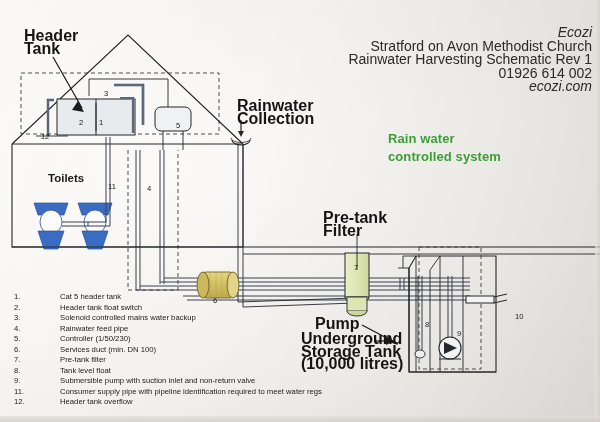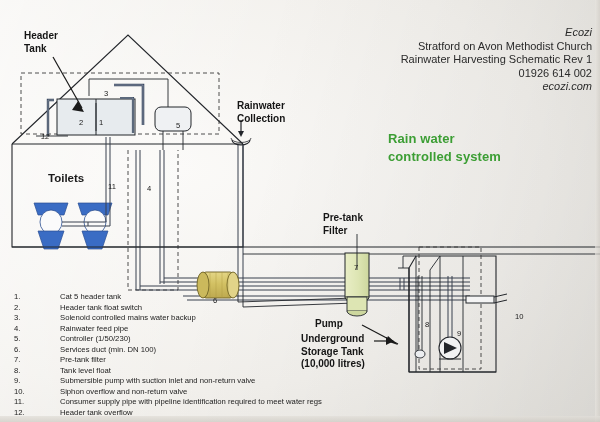--- a/index.html
+++ b/index.html
@@ -23,29 +23,29 @@
   #edge-bottom{position:absolute;left:0;right:0;bottom:0;height:6px;
     background:linear-gradient(#e2dfd9,#cfcbc4);opacity:.75;}
   #edge-right{position:absolute;top:0;bottom:0;right:0;width:5px;
     background:linear-gradient(90deg,#e7e4df,#d2cec7);opacity:.7;}
 
   svg#diagram{position:absolute;left:0;top:0;width:600px;height:422px;}
 
   .txt{position:absolute;color:#1b1b1b;}
   .hdr-right{
     right:8px;top:26px;text-align:right;
-    font-size:11px;line-height:13.6px;color:#2a2a2a;
+    font-size:14px;line-height:13.6px;color:#2a2a2a;
   }
   .hdr-right .it{font-style:italic;}
   .green-title{
     left:388px;top:130px;
     color:#3c9e34;font-weight:bold;font-size:13px;line-height:18px;
     letter-spacing:.1px;
   }
-  .lbl-bold{font-weight:bold;font-size:10px;line-height:12.6px;color:#151515;}
+  .lbl-bold{font-weight:bold;font-size:16px;line-height:12.6px;color:#151515;}
   .lbl-header-tank{left:24px;top:30px;}
   .lbl-rainwater{left:237px;top:100px;}
   .lbl-pretank{left:323px;top:212px;}
   .lbl-pump{left:315px;top:318px;}
   .lbl-underground{left:301px;top:333px;}
   .lbl-toilets{left:48px;top:172px;font-weight:bold;font-size:11.5px;}
 
   .num{position:absolute;font-size:7.6px;color:#1a1a1a;font-family:"Liberation Sans",sans-serif;}
 
   #legend{position:absolute;left:14px;top:292px;width:420px;}
@@ -335,24 +335,20 @@
     </div>
     <div class="row">
       <div class="n">8.</div>
       <div class="t">Tank level float</div>
     </div>
     <div class="row">
       <div class="n">9.</div>
       <div class="t">Submersible pump with suction inlet and non-return valve</div>
     </div>
     <div class="row">
-      <div class="n">10.</div>
-      <div class="t">Siphon overflow and non-return valve</div>
-    </div>
-    <div class="row">
       <div class="n">11.</div>
       <div class="t">Consumer supply pipe with pipeline identification required to meet water regs</div>
     </div>
     <div class="row">
       <div class="n">12.</div>
       <div class="t">Header tank overflow</div>
     </div>
   </div>
 
 <div id="edge-right"></div>

